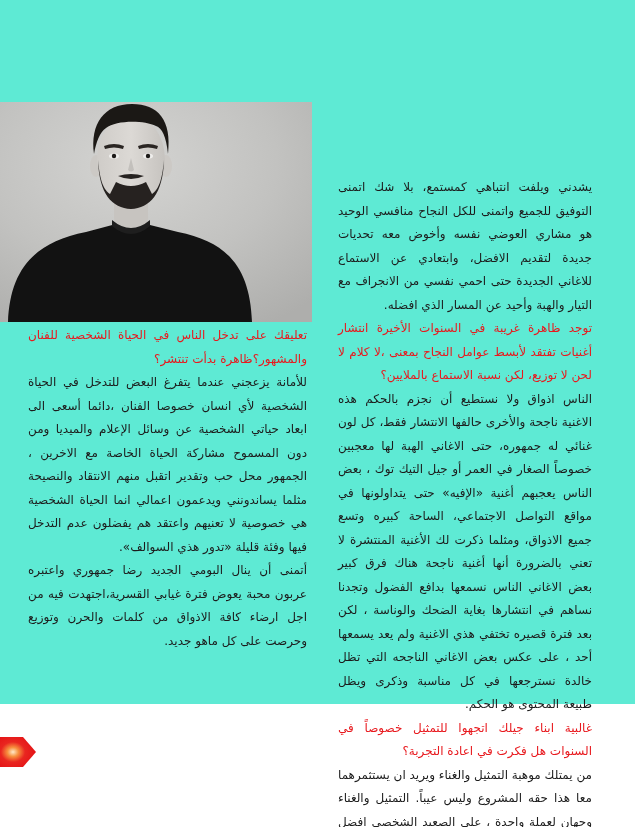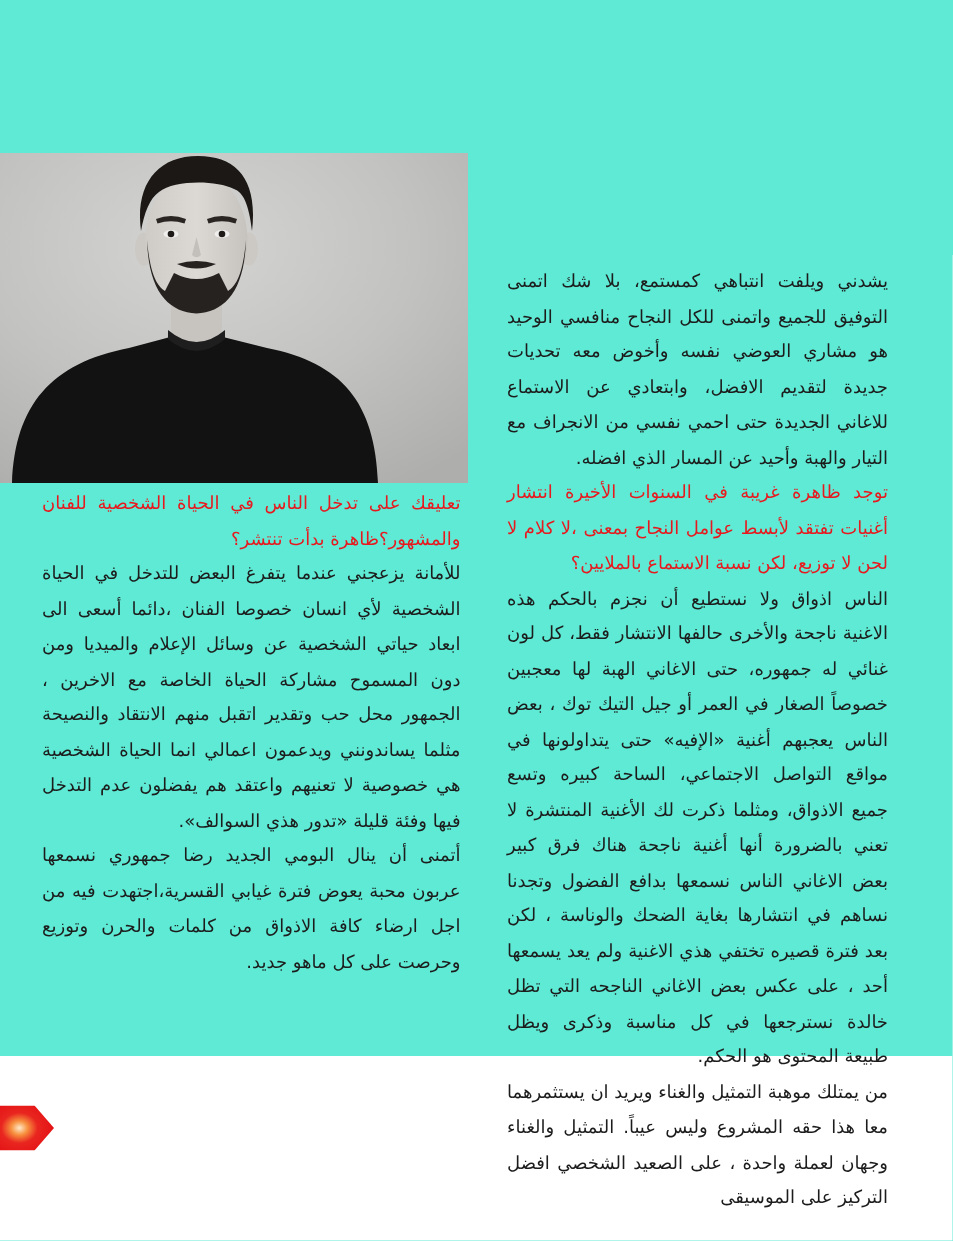--- a/index.html
+++ b/index.html
@@ -100,27 +100,28 @@
       <path d="M 131 56 L 128 68 Q 131 71 134 68 Z" fill="#c3c0bc"></path>
 
       <path d="M 112 118 Q 131 134 150 118 L 150 124 Q 131 140 112 124 Z" fill="#1e1e1e"></path>
     </svg>
   </div>
 
   <div class="col col-right">
     <p>يشدني ويلفت انتباهي كمستمع، بلا شك اتمنى التوفيق للجميع واتمنى للكل النجاح منافسي الوحيد هو مشاري العوضي نفسه وأخوض معه تحديات جديدة لتقديم الافضل، وابتعادي عن الاستماع للاغاني الجديدة حتى احمي نفسي من الانجراف مع التيار والهبة وأحيد عن المسار الذي افضله.</p>
     <p class="q">توجد ظاهرة غريبة في السنوات الأخيرة انتشار أغنيات تفتقد لأبسط عوامل النجاح بمعنى ،لا كلام لا لحن لا توزيع، لكن نسبة الاستماع بالملايين؟</p>
     <p>الناس اذواق ولا نستطيع أن نجزم بالحكم هذه الاغنية ناجحة والأخرى حالفها الانتشار فقط، كل لون غنائي له جمهوره، حتى الاغاني الهبة لها معجبين خصوصاً الصغار في العمر أو جيل التيك توك ، بعض الناس يعجبهم أغنية «الإفيه» حتى يتداولونها في مواقع التواصل الاجتماعي، الساحة كبيره وتسع جميع الاذواق، ومثلما ذكرت لك الأغنية المنتشرة لا تعني بالضرورة أنها أغنية ناجحة هناك فرق كبير بعض الاغاني الناس نسمعها بدافع الفضول وتجدنا نساهم في انتشارها بغاية الضحك والوناسة ، لكن بعد فترة قصيره تختفي هذي الاغنية ولم يعد يسمعها أحد ، على عكس بعض الاغاني الناجحه التي تظل خالدة نسترجعها في كل مناسبة وذكرى ويظل طبيعة المحتوى هو الحكم.</p>
+    <p class="q">غالبية ابناء جيلك اتجهوا للتمثيل خصوصاً في السنوات هل فكرت في اعادة التجربة؟</p>
     <p>من يمتلك موهبة التمثيل والغناء ويريد ان يستثمرهما معا هذا حقه المشروع وليس عيباً. التمثيل والغناء وجهان لعملة واحدة ، على الصعيد الشخصي افضل التركيز على الموسيقى</p>
   </div>
 
   <div class="col col-left">
     <p class="q">تعليقك على تدخل الناس في الحياة الشخصية للفنان والمشهور؟ظاهرة بدأت تنتشر؟</p>
     <p>للأمانة يزعجني عندما يتفرغ البعض للتدخل في الحياة الشخصية لأي انسان خصوصا الفنان ،دائما أسعى الى ابعاد حياتي الشخصية عن وسائل الإعلام والميديا ومن دون المسموح مشاركة الحياة الخاصة مع الاخرين ، الجمهور محل حب وتقدير اتقبل منهم الانتقاد والنصيحة مثلما يساندونني ويدعمون اعمالي انما الحياة الشخصية هي خصوصية لا تعنيهم واعتقد هم يفضلون عدم التدخل فيها وفئة قليلة «تدور هذي السوالف».</p>
-    <p>أتمنى أن ينال البومي الجديد رضا جمهوري نسمعها عربون محبة يعوض فترة غيابي القسرية،اجتهدت فيه من اجل ارضاء كافة الاذواق من كلمات والحرن وتوزيع وحرصت على كل ماهو جديد.</p>
+    <p>أتمنى أن ينال البومي الجديد رضا جمهوري واعتبره عربون محبة يعوض فترة غيابي القسرية،اجتهدت فيه من اجل ارضاء كافة الاذواق من كلمات والحرن وتوزيع وحرصت على كل ماهو جديد.</p>
   </div>
 
   <div class="red-tag">
     <svg width="36" height="30" viewBox="0 0 36 30" xmlns="http://www.w3.org/2000/svg">
       <defs>
         <radialGradient id="tagGrad" cx="36%" cy="50%" r="70%">
           <stop offset="0%" stop-color="#ffe9c9"></stop>
           <stop offset="22%" stop-color="#f7903e"></stop>
           <stop offset="48%" stop-color="#e92620"></stop>
           <stop offset="100%" stop-color="#e30e13"></stop>

